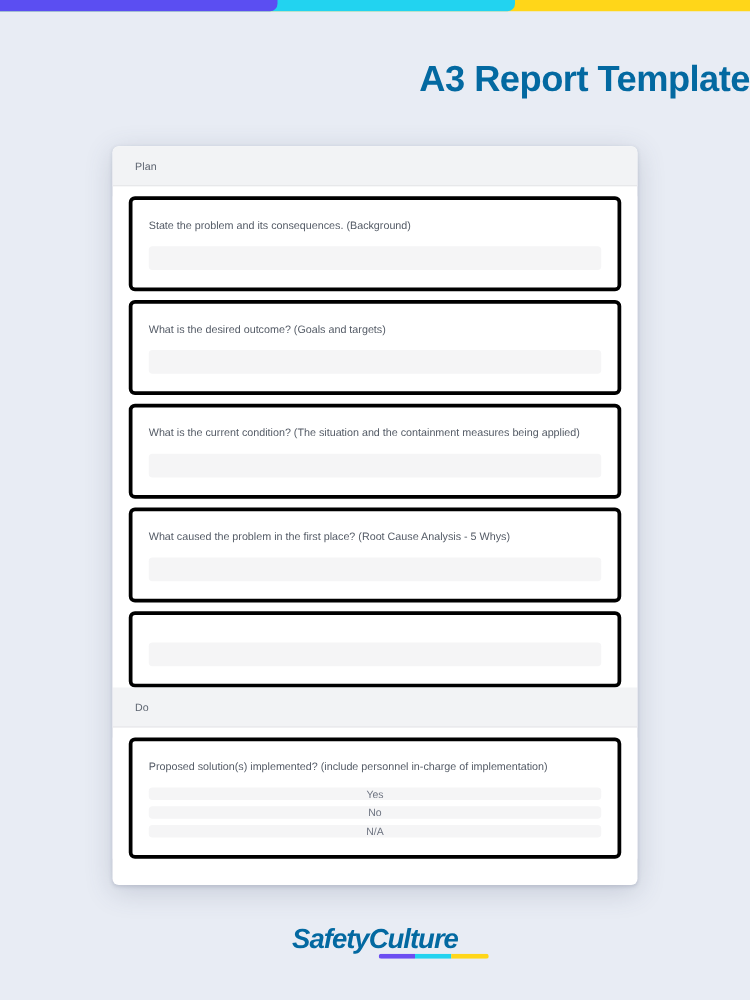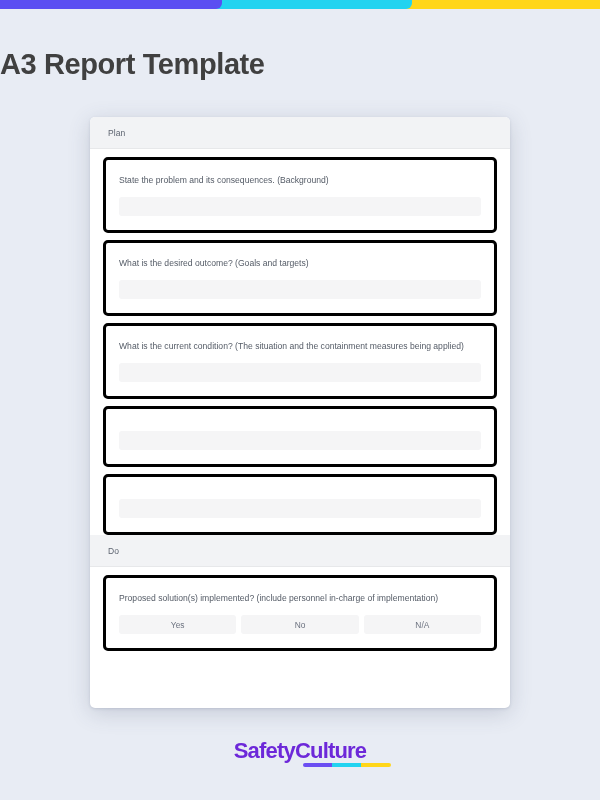--- a/index.html
+++ b/index.html
@@ -48,25 +48,25 @@
     background: #ffd619;
     z-index: 1;
   }
 
   
   .page-title {
     position: absolute;
     top: 44px;
     left: 0;
     width: 600px;
-    text-align: left;
+    text-align: right;
     font-size: 29px;
     font-weight: bold;
     letter-spacing: -0.4px;
-    color: #404040;
+    color: #0369a1;
     line-height: 40px;
   }
 
   
   .doc-card {
     position: absolute;
     left: 90px;
     top: 117px;
     width: 420px;
     height: 591px;
@@ -121,20 +121,21 @@
     height: 19px;
     background: #f5f5f6;
     border-radius: 3px;
   }
 
   
   .choice-row {
     margin-top: 9px;
     display: flex;
     gap: 5px;
+    flex-direction: column;
   }
   .choice-btn {
     flex: 1 1 0;
     height: 19px;
     background: #f5f5f6;
     border-radius: 3px;
     display: flex;
     align-items: center;
     justify-content: center;
     font-size: 8.4px;
@@ -147,22 +148,23 @@
     left: 0;
     top: 738px;
     width: 600px;
     text-align: center;
   }
   .logo-text {
     display: inline-block;
     position: relative;
     font-size: 22px;
     font-weight: bold;
+    font-style: italic;
     letter-spacing: -0.8px;
-    color: #6d28d9;
+    color: #0369a1;
     line-height: 26px;
     white-space: nowrap;
   }
   .logo-underline {
     position: absolute;
     left: 52%;
     bottom: -3px;
     width: 88px;
     height: 4px;
     display: flex;
@@ -197,20 +199,21 @@
         </div>
         <div class="q-card">
           <div class="q-label">What is the desired outcome? (Goals and targets)</div>
           <div class="q-field"></div>
         </div>
         <div class="q-card">
           <div class="q-label">What is the current condition? (The situation and the containment measures being applied)</div>
           <div class="q-field"></div>
         </div>
         <div class="q-card">
+          <div class="q-label">What caused the problem in the first place? (Root Cause Analysis - 5 Whys)</div>
           <div class="q-field"></div>
         </div>
         <div class="q-card">
           <div class="q-field"></div>
         </div>
       </div>
       <div class="section-band">
         <div class="section-band-label">Do</div>
       </div>
       <div class="q-wrap">

